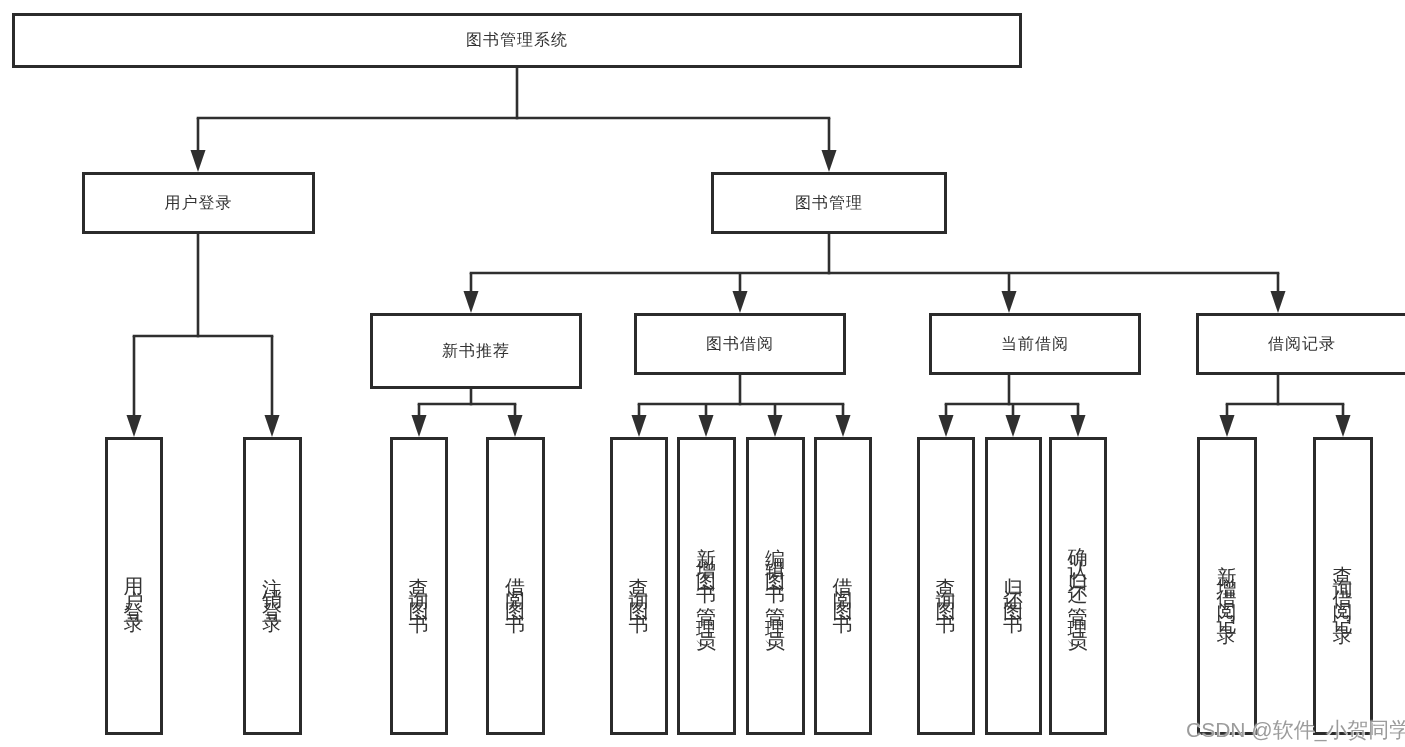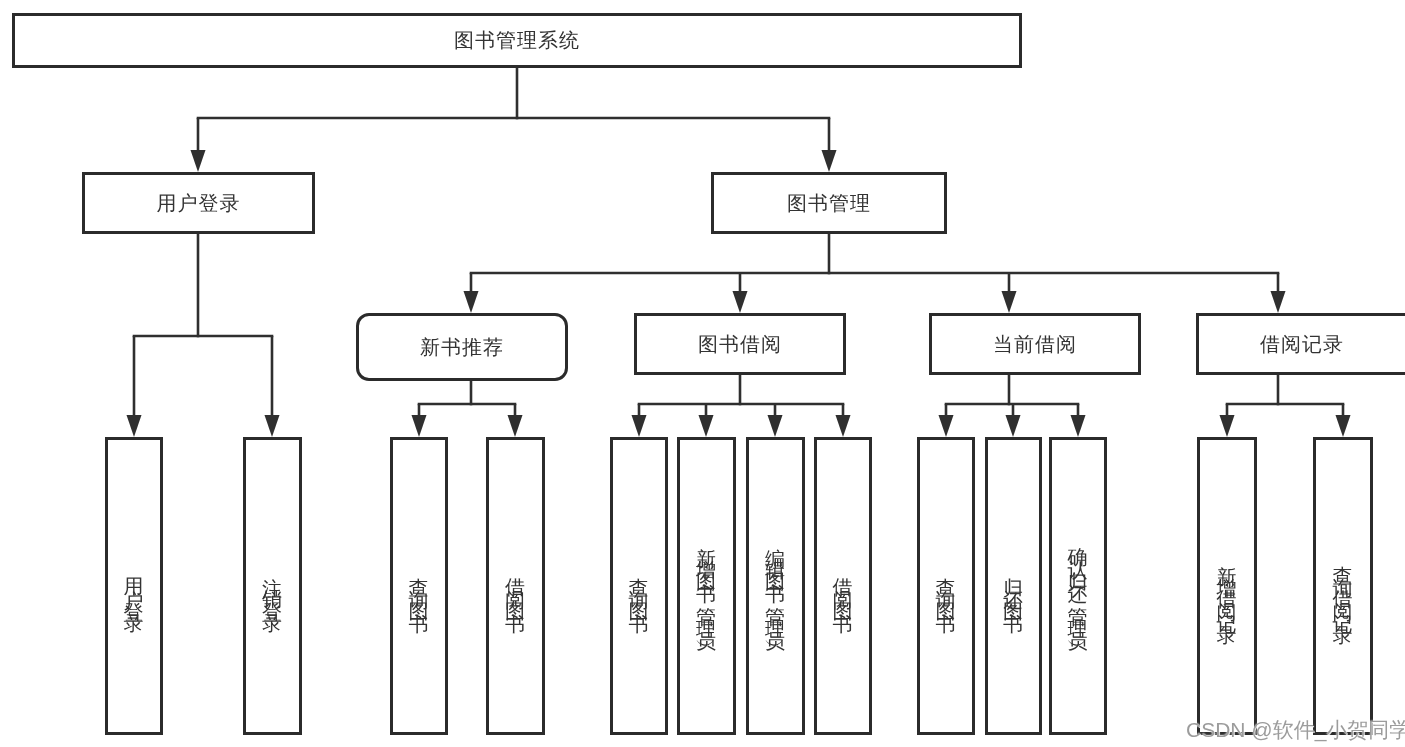--- a/index.html
+++ b/index.html
@@ -22,21 +22,21 @@
     position: absolute;
     box-sizing: border-box;
     border: 3px solid #2b2b2b;
     background: #ffffff;
     display: flex;
     align-items: center;
     justify-content: center;
     color: #333333;
   }
   .hbox .label {
-    font-size: 20px;
+    font-size: 16px;
     letter-spacing: 1px;
     white-space: nowrap;
   }
   .vbox { top: 437px; height: 298px; }
   .vbox .label {
     writing-mode: vertical-rl;
     text-orientation: mixed;
     font-size: 20px;
     letter-spacing: 12px;
     line-height: 1.1;
@@ -136,21 +136,21 @@
     <span class="label">图书管理系统</span>
   </div>
 
   <div class="node hbox" style="left:82px; top:172px; width:233px; height:62px;">
     <span class="label">用户登录</span>
   </div>
   <div class="node hbox" style="left:711px; top:172px; width:236px; height:62px;">
     <span class="label">图书管理</span>
   </div>
 
-  <div class="node hbox" style="left:356px; top:313px; width:212px; height:68px;border-radius:13px;">
+  <div class="node hbox" style="left:370px; top:313px; width:212px; height:76px;">
     <span class="label">新书推荐</span>
   </div>
   <div class="node hbox" style="left:634px; top:313px; width:212px; height:62px;font-family:Liberation Serif, serif;">
     <span class="label">图书借阅</span>
   </div>
   <div class="node hbox" style="left:929px; top:313px; width:212px; height:62px;">
     <span class="label">当前借阅</span>
   </div>
   <div class="node hbox" style="left:1196px; top:313px; width:212px; height:62px;">
     <span class="label">借阅记录</span>

